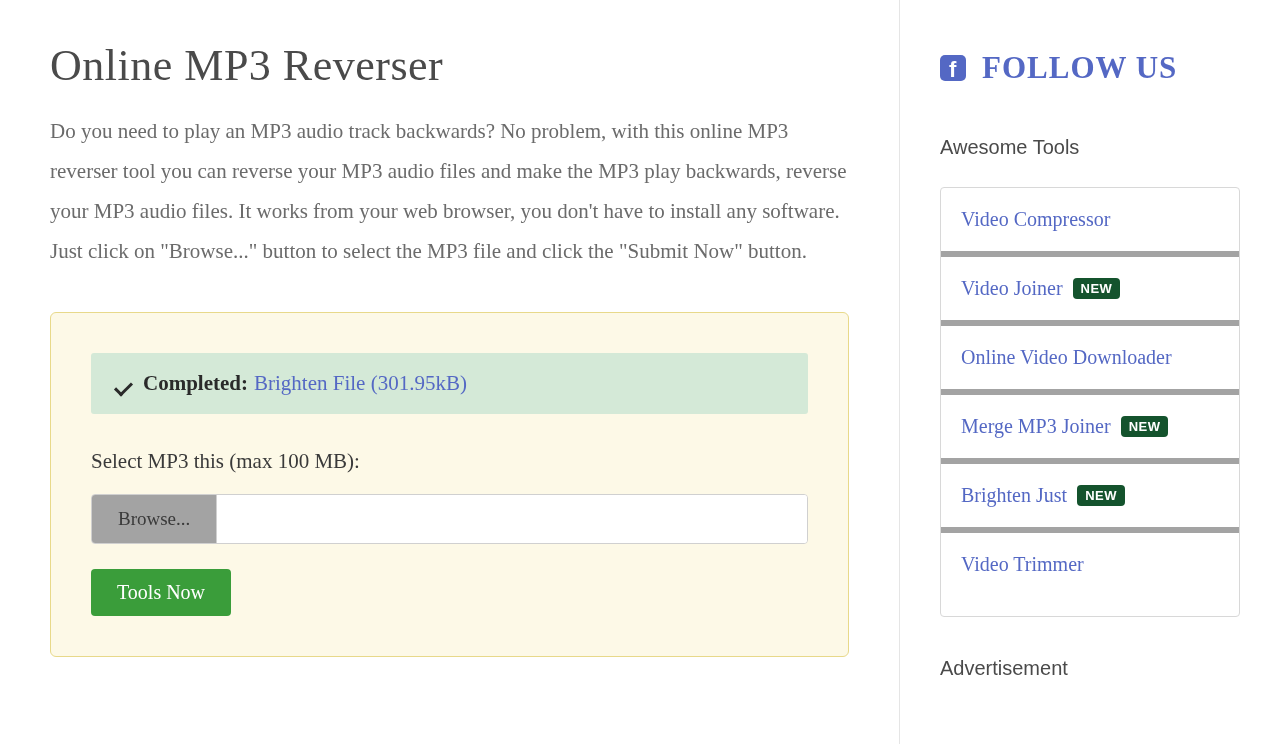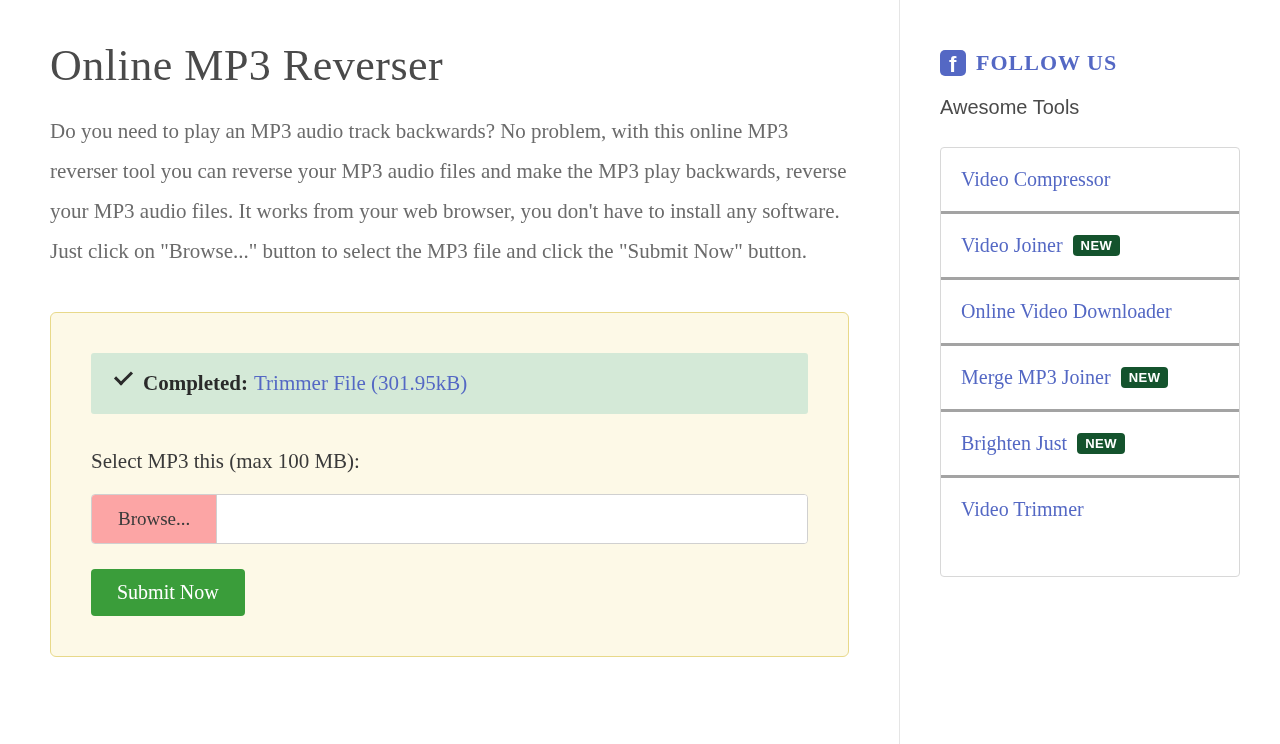--- a/index.html
+++ b/index.html
@@ -45,21 +45,21 @@
     padding: 40px;
   }
   .status-bar {
     background: #d4e9d7;
     padding: 18px 22px;
     border-radius: 3px;
     margin-bottom: 35px;
     font-size: 21px;
     color: #3a3a3a;
     display: flex;
-    align-items: flex-start;
+    align-items: flex-end;
     gap: 6px;
   }
   .check-icon {
     display: inline-block;
     width: 20px;
     height: 14px;
     position: relative;
     margin-right: 4px;
   }
   .check-icon::after {
@@ -91,21 +91,21 @@
   .file-picker {
     display: flex;
     border: 1px solid #d0d0d0;
     border-radius: 4px;
     background: #fff;
     margin-bottom: 25px;
     overflow: hidden;
     height: 50px;
   }
   .browse-btn {
-    background: #fca5a5;
+    background: #a3a3a3;
     border: none;
     border-right: 1px solid #d0d0d0;
     padding: 0 26px;
     font-size: 19px;
     color: #3a3a3a;
     font-family: inherit;
     cursor: pointer;
   }
   .file-field {
     flex: 1;
@@ -120,25 +120,25 @@
     border: none;
     border-radius: 4px;
     padding: 12px 26px;
     font-size: 20px;
     font-family: inherit;
     cursor: pointer;
   }
   .follow-us {
     display: flex;
     align-items: center;
-    gap: 10px;
+    gap: 16px;
     color: #5468c4;
-    font-size: 22px;
-    font-weight: bold;
-    margin-bottom: 20px;
+    font-size: 31px;
+    font-weight: bold;
+    margin-bottom: 50px;
     cursor: pointer;
     letter-spacing: 1px;
   }
   .fb-icon {
     width: 26px;
     height: 26px;
     background: #5468c4;
     border-radius: 5px;
     position: relative;
     display: inline-block;
@@ -160,21 +160,21 @@
     margin-bottom: 28px;
   }
   .tool-list {
     border: 1px solid #d8d8d8;
     border-radius: 4px;
     height: 430px;
     overflow-y: scroll;
   }
   .tool-item {
     padding: 20px 20px;
-    border-bottom: 3px solid #a3a3a3;
+    border-bottom: 6px solid #a3a3a3;
     font-size: 20px;
     color: #5468c4;
     cursor: pointer;
     display: flex;
     align-items: center;
     gap: 10px;
   }
   .tool-item:last-child { border-bottom: none; }
   .new-badge {
     background: #14532d;
@@ -199,31 +199,31 @@
 
 <div class="container">
   <div class="main">
     <h1>Online MP3 Reverser</h1>
     <p class="description">Do you need to play an MP3 audio track backwards? No problem, with this online MP3 reverser tool you can reverse your MP3 audio files and make the MP3 play backwards, reverse your MP3 audio files. It works from your web browser, you don't have to install any software. Just click on "Browse..." button to select the MP3 file and click the "Submit Now" button.</p>
 
     <div class="upload-box">
       <div class="status-bar">
         <span class="check-icon"></span>
         <span class="status-label">Completed:</span>
-        <a class="download-link">Trimmer File (301.95kB)</a>
+        <a class="download-link">Brighten File (301.95kB)</a>
       </div>
 
       <label class="select-label">Select MP3 this (max 100 MB):</label>
 
       <div class="file-picker">
         <button class="browse-btn">Browse...</button>
         <input class="file-field" type="text" value="" style="">
       </div>
 
-      <button class="submit-btn">Submit Now</button>
+      <button class="submit-btn">Tools Now</button>
     </div>
   </div>
 
   <div class="sidebar">
     <div class="follow-us">
       <span class="fb-icon"></span>
       <span>FOLLOW US</span>
     </div>
 
     <div class="section-header">Awesome Tools</div>
@@ -245,14 +245,15 @@
       </div>
       <div class="tool-item">
         <span>Brighten Just</span>
         <span class="new-badge">NEW</span>
       </div>
       <div class="tool-item">
         <span>Video Trimmer</span>
       </div>
     </div>
 
+    <div class="section-header ad-header">Advertisement</div>
   </div>
 </div>
 
 </body></html>

